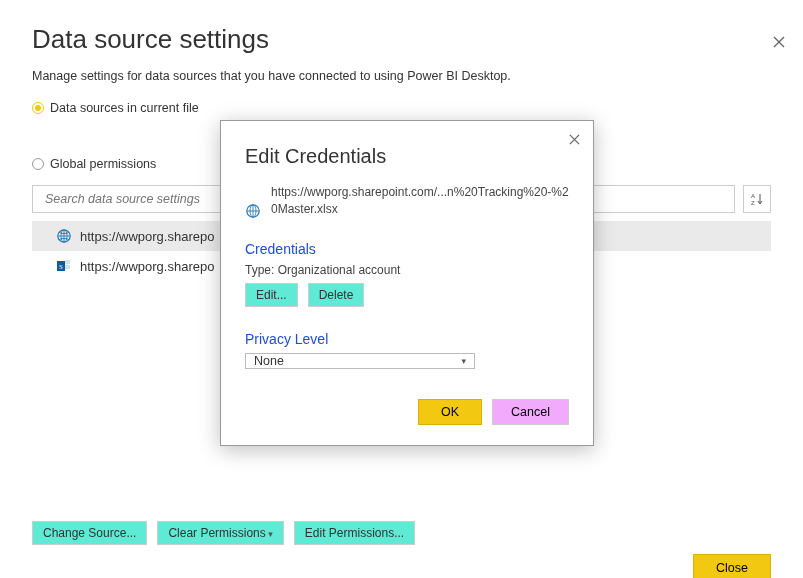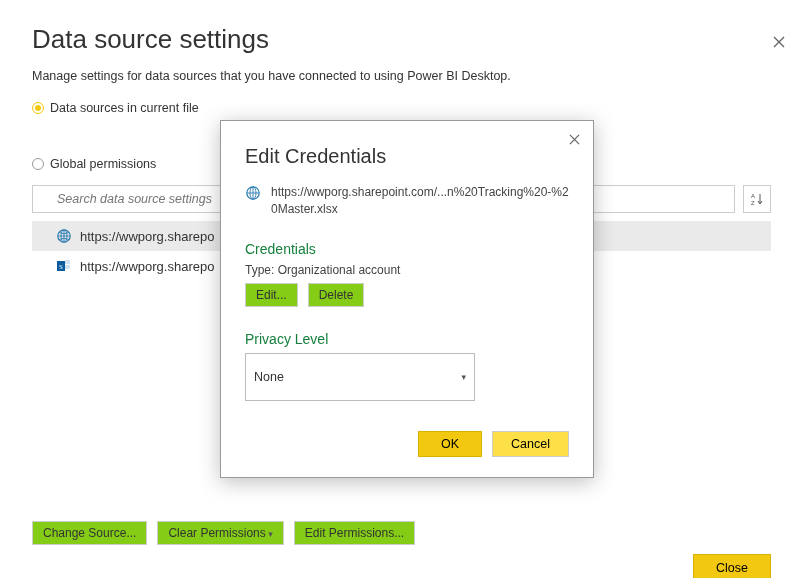--- a/index.html
+++ b/index.html
@@ -65,21 +65,21 @@
   }
   .search-row {
     display: flex;
     gap: 8px;
     margin-bottom: 8px;
     align-items: stretch;
   }
   .search-input {
     flex: 1;
     border: 1px solid #ccc;
-    padding: 5px 24px;
+    padding: 5px 12px;
     font-style: italic;
     color: #888;
     font-size: 12.5px;
     outline: none;
     height: 28px;
   }
   .sort-btn {
     width: 28px; height: 28px;
     border: 1px solid #ccc;
     background: #fff;
@@ -105,21 +105,21 @@
     height: 30px;
   }
   .list-item.selected { background: #eaeaea; }
   .list-item .icon { width: 16px; height: 16px; display:flex; align-items:center; justify-content:center; }
   .btn-row {
     display: flex;
     gap: 10px;
     margin-top: 6px;
   }
   .btn {
-    background: #84cc16;
+    background: #5eead4;
     border: 1px solid #ccc;
     padding: 5px 12px;
     font-size: 12px;
     cursor: pointer;
     color: #333;
   }
   .btn.small { padding: 4px 10px; }
   .btn.dropdown::after { content: " \25BE"; color: #555; font-size: 9px; }
   .close-btn {
     position: absolute;
@@ -153,41 +153,41 @@
   }
   .modal-title {
     font-size: 20px;
     font-weight: 400;
     color: #333;
     margin: 4px 0 16px 0;
   }
   .path-row {
     display: flex;
     gap: 10px;
-    align-items: flex-start;
+    align-items: flex-end;
     font-size: 12px;
     color: #444;
     margin-bottom: 22px;
   }
   .path-row .icon { width: 16px; height: 16px; flex-shrink: 0; margin-top: 1px; }
   .section-head {
     font-size: 14px;
-    color: #15803d;
+    color: #1d4ed8;
     margin-bottom: 6px;
   }
   .type-line {
     font-size: 12px;
     color: #444;
     margin-bottom: 6px;
   }
   .cred-btns { display: flex; gap: 10px; margin-bottom: 24px; }
   .privacy-select {
     width: 230px;
     border: 1px solid #bbb;
-    padding: 16px 8px;
+    padding: 0 8px;
     font-size: 12.5px;
     display: flex;
     justify-content: space-between;
     align-items: center;
     cursor: pointer;
     margin-bottom: 30px;
   }
   .modal-actions {
     display: flex;
     justify-content: flex-end;
@@ -195,21 +195,21 @@
   }
   .btn-primary {
     background: #F2C811;
     border: 1px solid #d9b300;
     padding: 5px 22px;
     font-size: 12.5px;
     cursor: pointer;
     text-align: right;
   }
   .btn-cancel {
-    background: #fde047;
+    background: #f0abfc;
     border: 1px solid #ccc;
     padding: 5px 18px;
     font-size: 12.5px;
     cursor: pointer;
   }
   .chev { font-size: 9px; color: #555; }
 </style>
 </head>
 <body>
 

